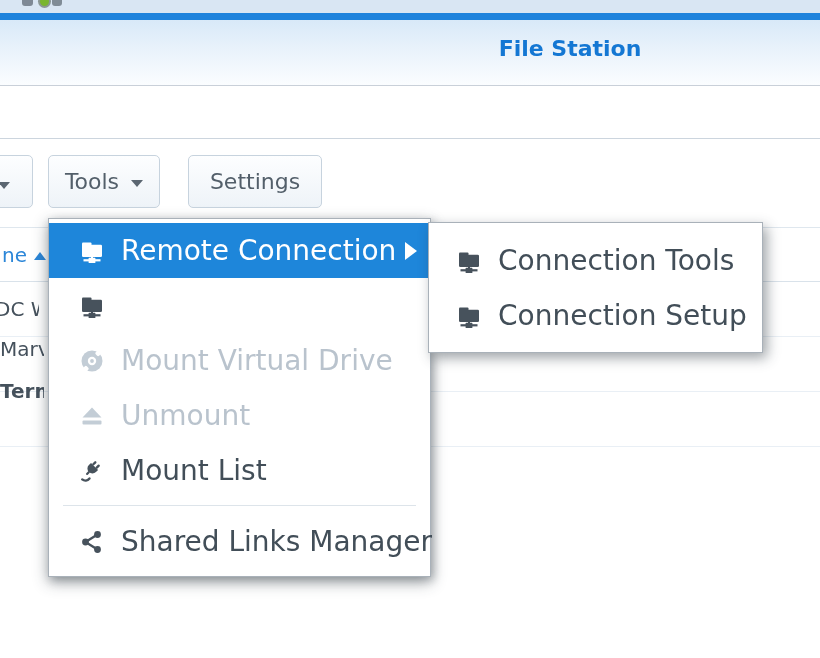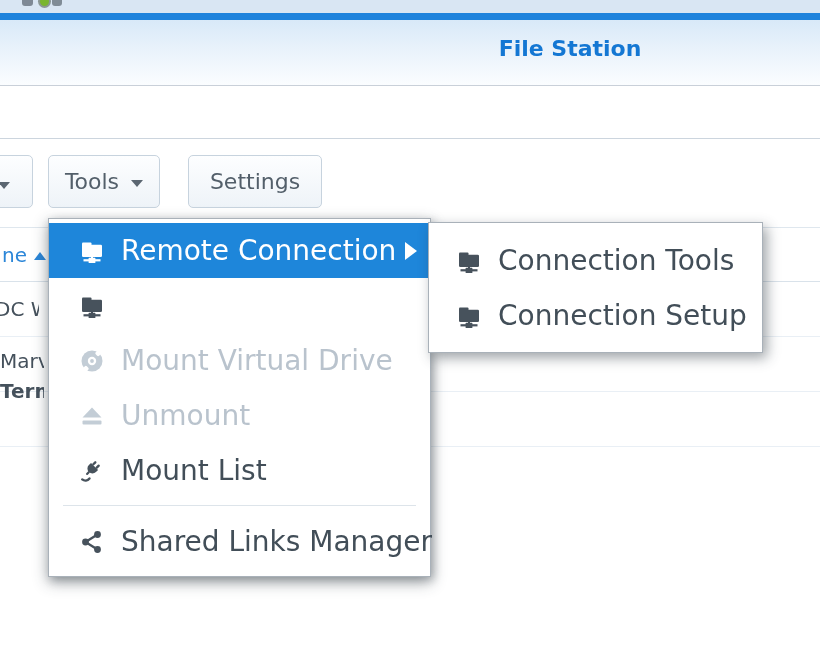--- a/index.html
+++ b/index.html
@@ -29,21 +29,21 @@
   .l391 { top:391px; background:#e9eff5; }
   .l446 { top:446px; background:#e9eff5; }
 
   
   .col-header-frag { position:absolute; top:242px; left:2px; width:46px; height:26px;
     color:#2b86d8; font-size:20px; line-height:26px; white-space:nowrap; overflow:hidden; }
   .sort-up { display:inline-block; width:0; height:0; margin-left:7px; margin-bottom:2px;
     border-left:6px solid transparent; border-right:6px solid transparent; border-bottom:8px solid #2b86d8; }
   .row-frag { position:absolute; left:0; width:44px; height:26px; overflow:hidden;
     color:#45515c; font-size:20px; line-height:26px; white-space:nowrap; }
-  .rf1 { top:296px; left:-5px; } .rf2 { top:348px; } .rf3 { top:378px;font-weight:bold; }
+  .rf1 { top:296px; left:-5px; } .rf2 { top:336px; } .rf3 { top:378px;font-weight:bold; }
 
   
   .btn { position:absolute; top:155px; height:53px; box-sizing:border-box;
     border:1px solid #c7d3de; border-radius:5px;
     background:linear-gradient(#fdfeff,#eef3f8);
     color:#535f6a; font-size:22px;
     display:flex; align-items:center; justify-content:center; cursor:default; }
   .btn-clipped { left:-100px; width:133px; }
   .btn-tools { left:48px; width:112px; }
   .btn-settings { left:188px; width:134px; }

